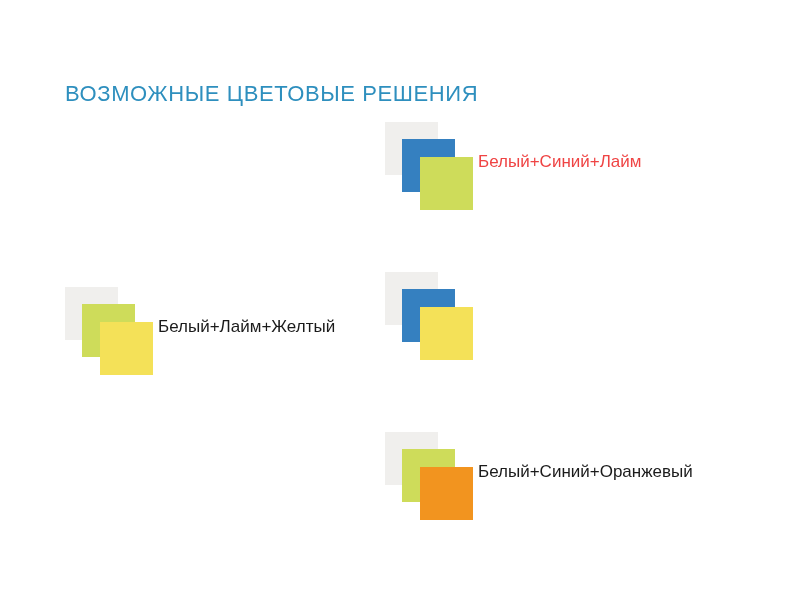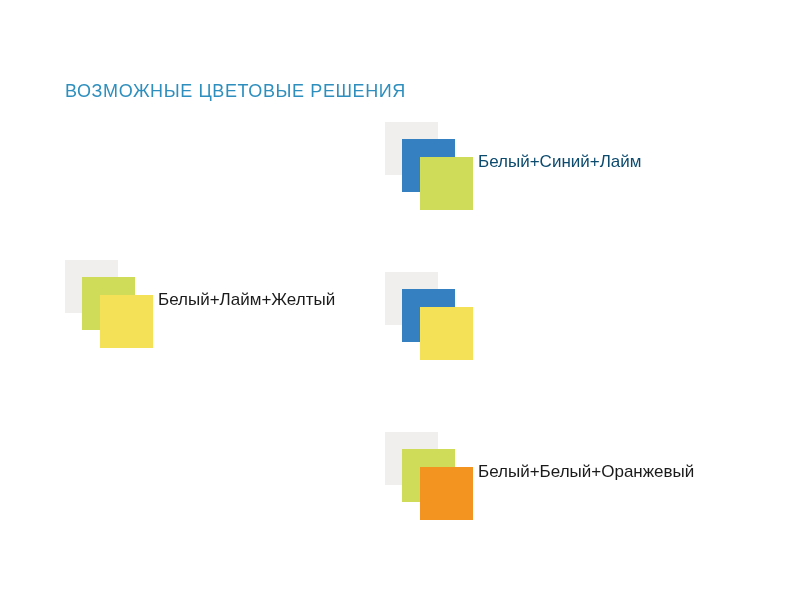--- a/index.html
+++ b/index.html
@@ -24,21 +24,21 @@
     width: 800px;
     height: 600px;
     background: #ffffff;
   }
 
   
   #slide-title {
     position: absolute;
     left: 65px;
     top: 80px;
-    font-size: 18px;
+    font-size: 22px;
     letter-spacing: 0.6px;
     font-weight: 400;
     white-space: nowrap;
     line-height: 1.25;
     color: #2e8fbe;
   }
 
   
   .swatch-group {
     position: absolute;
@@ -69,38 +69,38 @@
     top: 29px;
     font-size: 17px;
     font-weight: 400;
     color: #1b1b1b;
     white-space: nowrap;
     line-height: 1.3;
   }
 
   
   #group-0 { left: 385px; top: 122px; }
-  #group-1 { left: 65px;  top: 260px; }
+  #group-1 { left: 65px;  top: 287px; }
   #group-2 { left: 385px; top: 272px; }
   #group-3 { left: 385px; top: 432px; }
 </style>
 </head>
 <body style="background: rgb(255, 255, 255);">
 
 <div id="slide" style="background: rgb(255, 255, 255);">
 
   <div id="slide-title" style="color: rgb(46, 143, 190);">ВОЗМОЖНЫЕ ЦВЕТОВЫЕ РЕШЕНИЯ</div>
 
   <div class="swatch-group" id="group-0">
     <div class="swatch-stack">
       <div class="swatch layer-1" style="background-color: rgb(240, 239, 237);"></div>
       <div class="swatch layer-2" style="background-color: rgb(53, 128, 192);"></div>
       <div class="swatch layer-3" style="background-color: rgb(206, 220, 90);"></div>
     </div>
-    <div class="swatch-label" style="color: #0c4a6e;">Белый+Синий+Лайм</div>
+    <div class="swatch-label" style="color: #ef4444;">Белый+Синий+Лайм</div>
   </div>
 
   <div class="swatch-group" id="group-1">
     <div class="swatch-stack">
       <div class="swatch layer-1" style="background-color: rgb(240, 239, 237);"></div>
       <div class="swatch layer-2" style="background-color: rgb(206, 220, 90);"></div>
       <div class="swatch layer-3" style="background-color: rgb(244, 225, 88);"></div>
     </div>
     <div class="swatch-label" style="color: rgb(27, 27, 27);">Белый+Лайм+Желтый</div>
   </div>
@@ -112,16 +112,16 @@
       <div class="swatch layer-3" style="background-color: rgb(244, 225, 88);"></div>
     </div>
   </div>
 
   <div class="swatch-group" id="group-3">
     <div class="swatch-stack">
       <div class="swatch layer-1" style="background-color: rgb(240, 239, 237);"></div>
       <div class="swatch layer-2" style="background-color: rgb(206, 220, 90);"></div>
       <div class="swatch layer-3" style="background-color: rgb(242, 148, 31);"></div>
     </div>
-    <div class="swatch-label" style="color: rgb(27, 27, 27);">Белый+Белый+Оранжевый</div>
+    <div class="swatch-label" style="color: rgb(27, 27, 27);">Белый+Синий+Оранжевый</div>
   </div>
 
 </div>
 
 </body></html>

